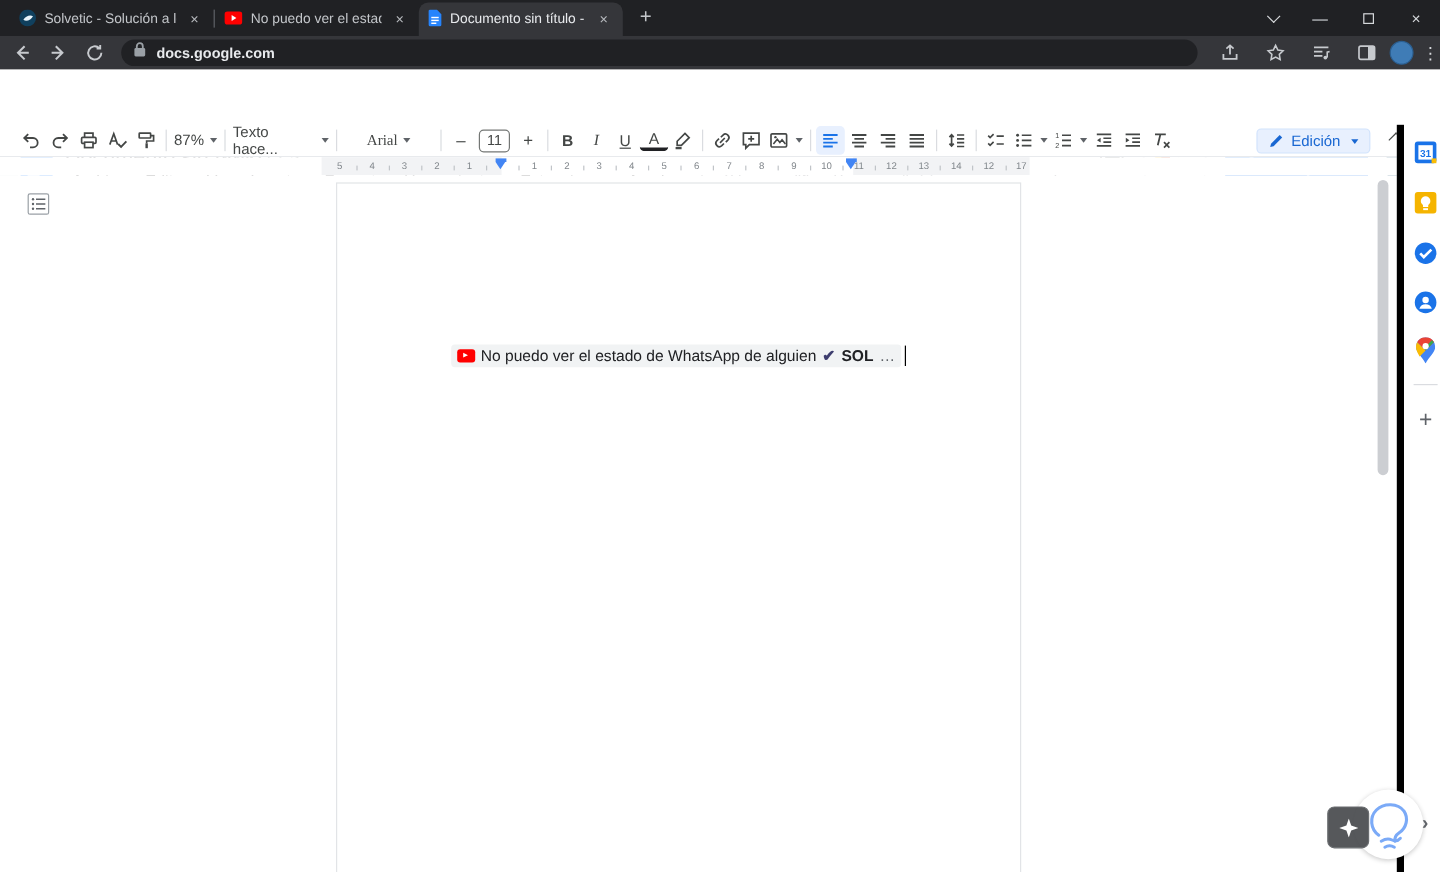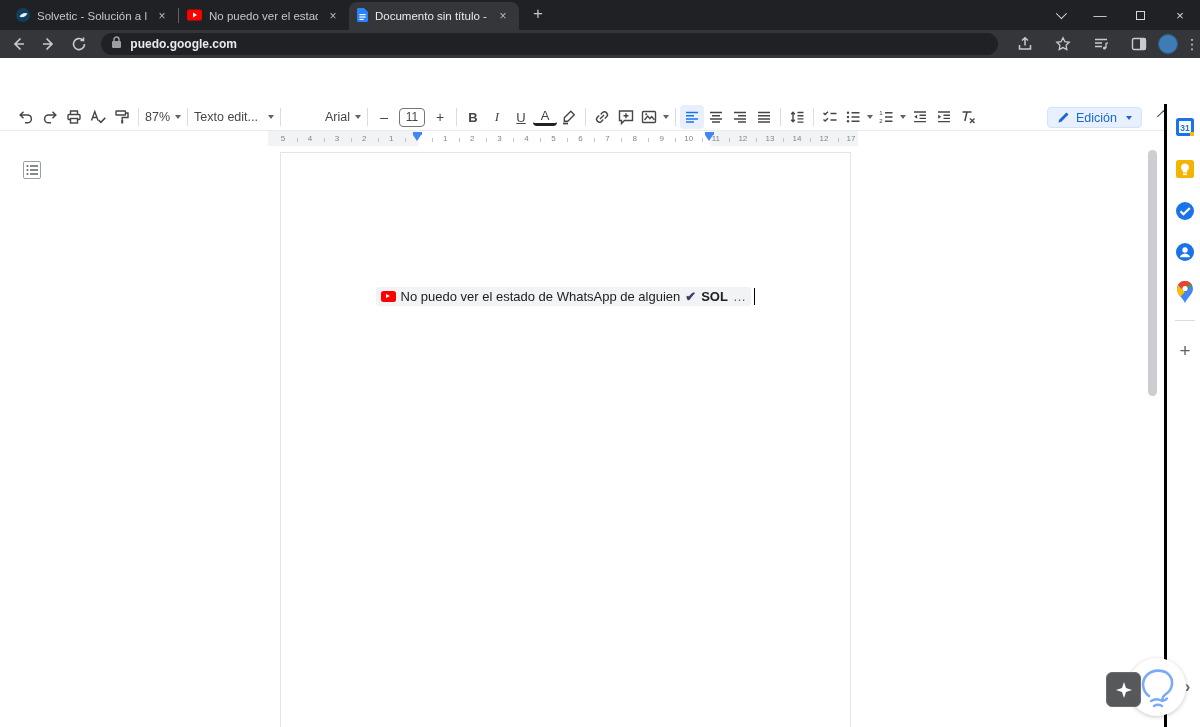--- a/index.html
+++ b/index.html
@@ -78,21 +78,21 @@
   .yt-mini { width:15px; height:11px; background:#ff0000; border-radius:2.5px; position:relative; }
   .yt-mini::after { content:""; position:absolute; left:5.5px; top:3px; border-left:4.5px solid #fff; border-top:2.6px solid transparent; border-bottom:2.6px solid transparent; }
   .chip-check { color:#3d3d6e; font-weight:bold; font-size:13px; }
   .chip-bold { font-weight:bold; }
   .chip-dots { color:#5f6368; }
   .cursor { width:1.5px; height:17px; background:#000; margin-left:3px; animation:blink 1.1s step-end infinite; }
   @keyframes blink { 50% { opacity:0; } }
   .doc-scrollbar { position:absolute; left:1148px; top:4px; width:9px; height:246px; background:#ccced2; border-radius:5px; }
 
   
-  #sidepanel { position:absolute; right:0; top:104px; width:36px; height:623px; background:#fff; border-left:3px solid #000000; }
+  #sidepanel { position:absolute; right:0; top:104px; width:36px; height:623px; background:#fff; border-left:6px solid #000000; }
   .sp-icon { position:absolute; left:7px; width:21px; height:21px; display:flex; align-items:center; justify-content:center; }
   .sp-divider { position:absolute; left:8px; width:20px; height:1px; background:#dadce0; }
   .sp-add { position:absolute; left:7px; width:22px; height:22px; color:#5f6368; font-size:19px; text-align:center; line-height:21px; }
 
   
   .explore-btn { position:absolute; left:1128px; top:658px; width:58px; height:58px; border-radius:50%; background:#fff; box-shadow:0 1px 4px rgba(0,0,0,.22); display:flex; align-items:center; justify-content:center; }
   .explore-chev { position:absolute; left:1185px; top:678px; color:#5f6368; font-size:16px; font-weight:bold; }
   .pointer-overlay { position:absolute; left:1106px; top:672px; width:35px; height:35px; background:rgba(72,74,77,.92); border:1px solid #6a6d70; border-radius:6px; display:flex; align-items:center; justify-content:center; }
 </style>
 </head>
@@ -163,21 +163,21 @@
         <path d="M13.5 8 a5.5 5.5 0 1 1 -1.7-3.9 M12.5 1.5 v3 h-3" stroke="#c7cace" stroke-width="1.6" fill="none"></path>
       </svg>
   </span>
   <div class="urlpill">
     <span style="margin-right:8px;">
       <svg width="11" height="13" viewBox="0 0 11 13">
           <rect x="1" y="5" width="9" height="7" rx="1.2" fill="#9aa0a6"></rect>
           <path d="M3 5 V3.5 a2.5 2.5 0 0 1 5 0 V5" stroke="#9aa0a6" stroke-width="1.5" fill="none"></path>
         </svg>
     </span>
-    <span class="domain">puedo.google.com</span>
+    <span class="domain">docs.google.com</span>
   </div>
   <div class="nav-right">
     <span class="navicon">
       <svg width="16" height="16" viewBox="0 0 16 16">
           <path d="M2.5 9 v4 h11 V9 M8 9.5 V2 M5 4.5 L8 1.8 l3 2.7" stroke="#c7cace" stroke-width="1.5" fill="none"></path>
         </svg>
     </span>
     <span class="navicon">
       <svg width="16" height="16" viewBox="0 0 16 16">
           <path d="M8 1.8 l1.9 3.9 4.3.6 -3.1 3 .7 4.3 L8 11.6 4.2 13.6 l.7-4.3 -3.1-3 4.3-.6 Z" stroke="#c7cace" stroke-width="1.3" fill="none"></path>
@@ -305,25 +305,25 @@
         <rect x="8.2" y="11.5" width="2" height="4" fill="#444746"></rect>
       </svg>
   </span>
   <span class="tb-sep"></span>
   <span class="tb">
       <span class="tb-label">87%</span>
       <span class="caret"></span>
     </span>
   <span class="tb-sep"></span>
   <span class="tb" style="width:84px; justify-content:space-between;">
-      <span class="tb-label">Texto edit...</span>
+      <span class="tb-label">Texto hace...</span>
       <span class="caret"></span>
     </span>
   <span class="tb-sep"></span>
-  <span class="tb" style="width:78px; justify-content:flex-end;">
+  <span class="tb" style="width:78px; justify-content:center;font-family:Liberation Serif, serif;">
       <span class="tb-label">Arial</span>
       <span class="caret"></span>
     </span>
   <span class="tb-sep"></span>
   <span class="tb" style="color:#444746; font-size:14px;">–</span>
   <span class="sizebox">11</span>
   <span class="tb" style="color:#444746; font-size:14px;">+</span>
   <span class="tb-sep"></span>
   <span class="tb tb-letter" style="font-weight:bold;">B</span>
   <span class="tb tb-letter" style="font-style:italic; font-family:'Liberation Serif', serif;">I</span>

